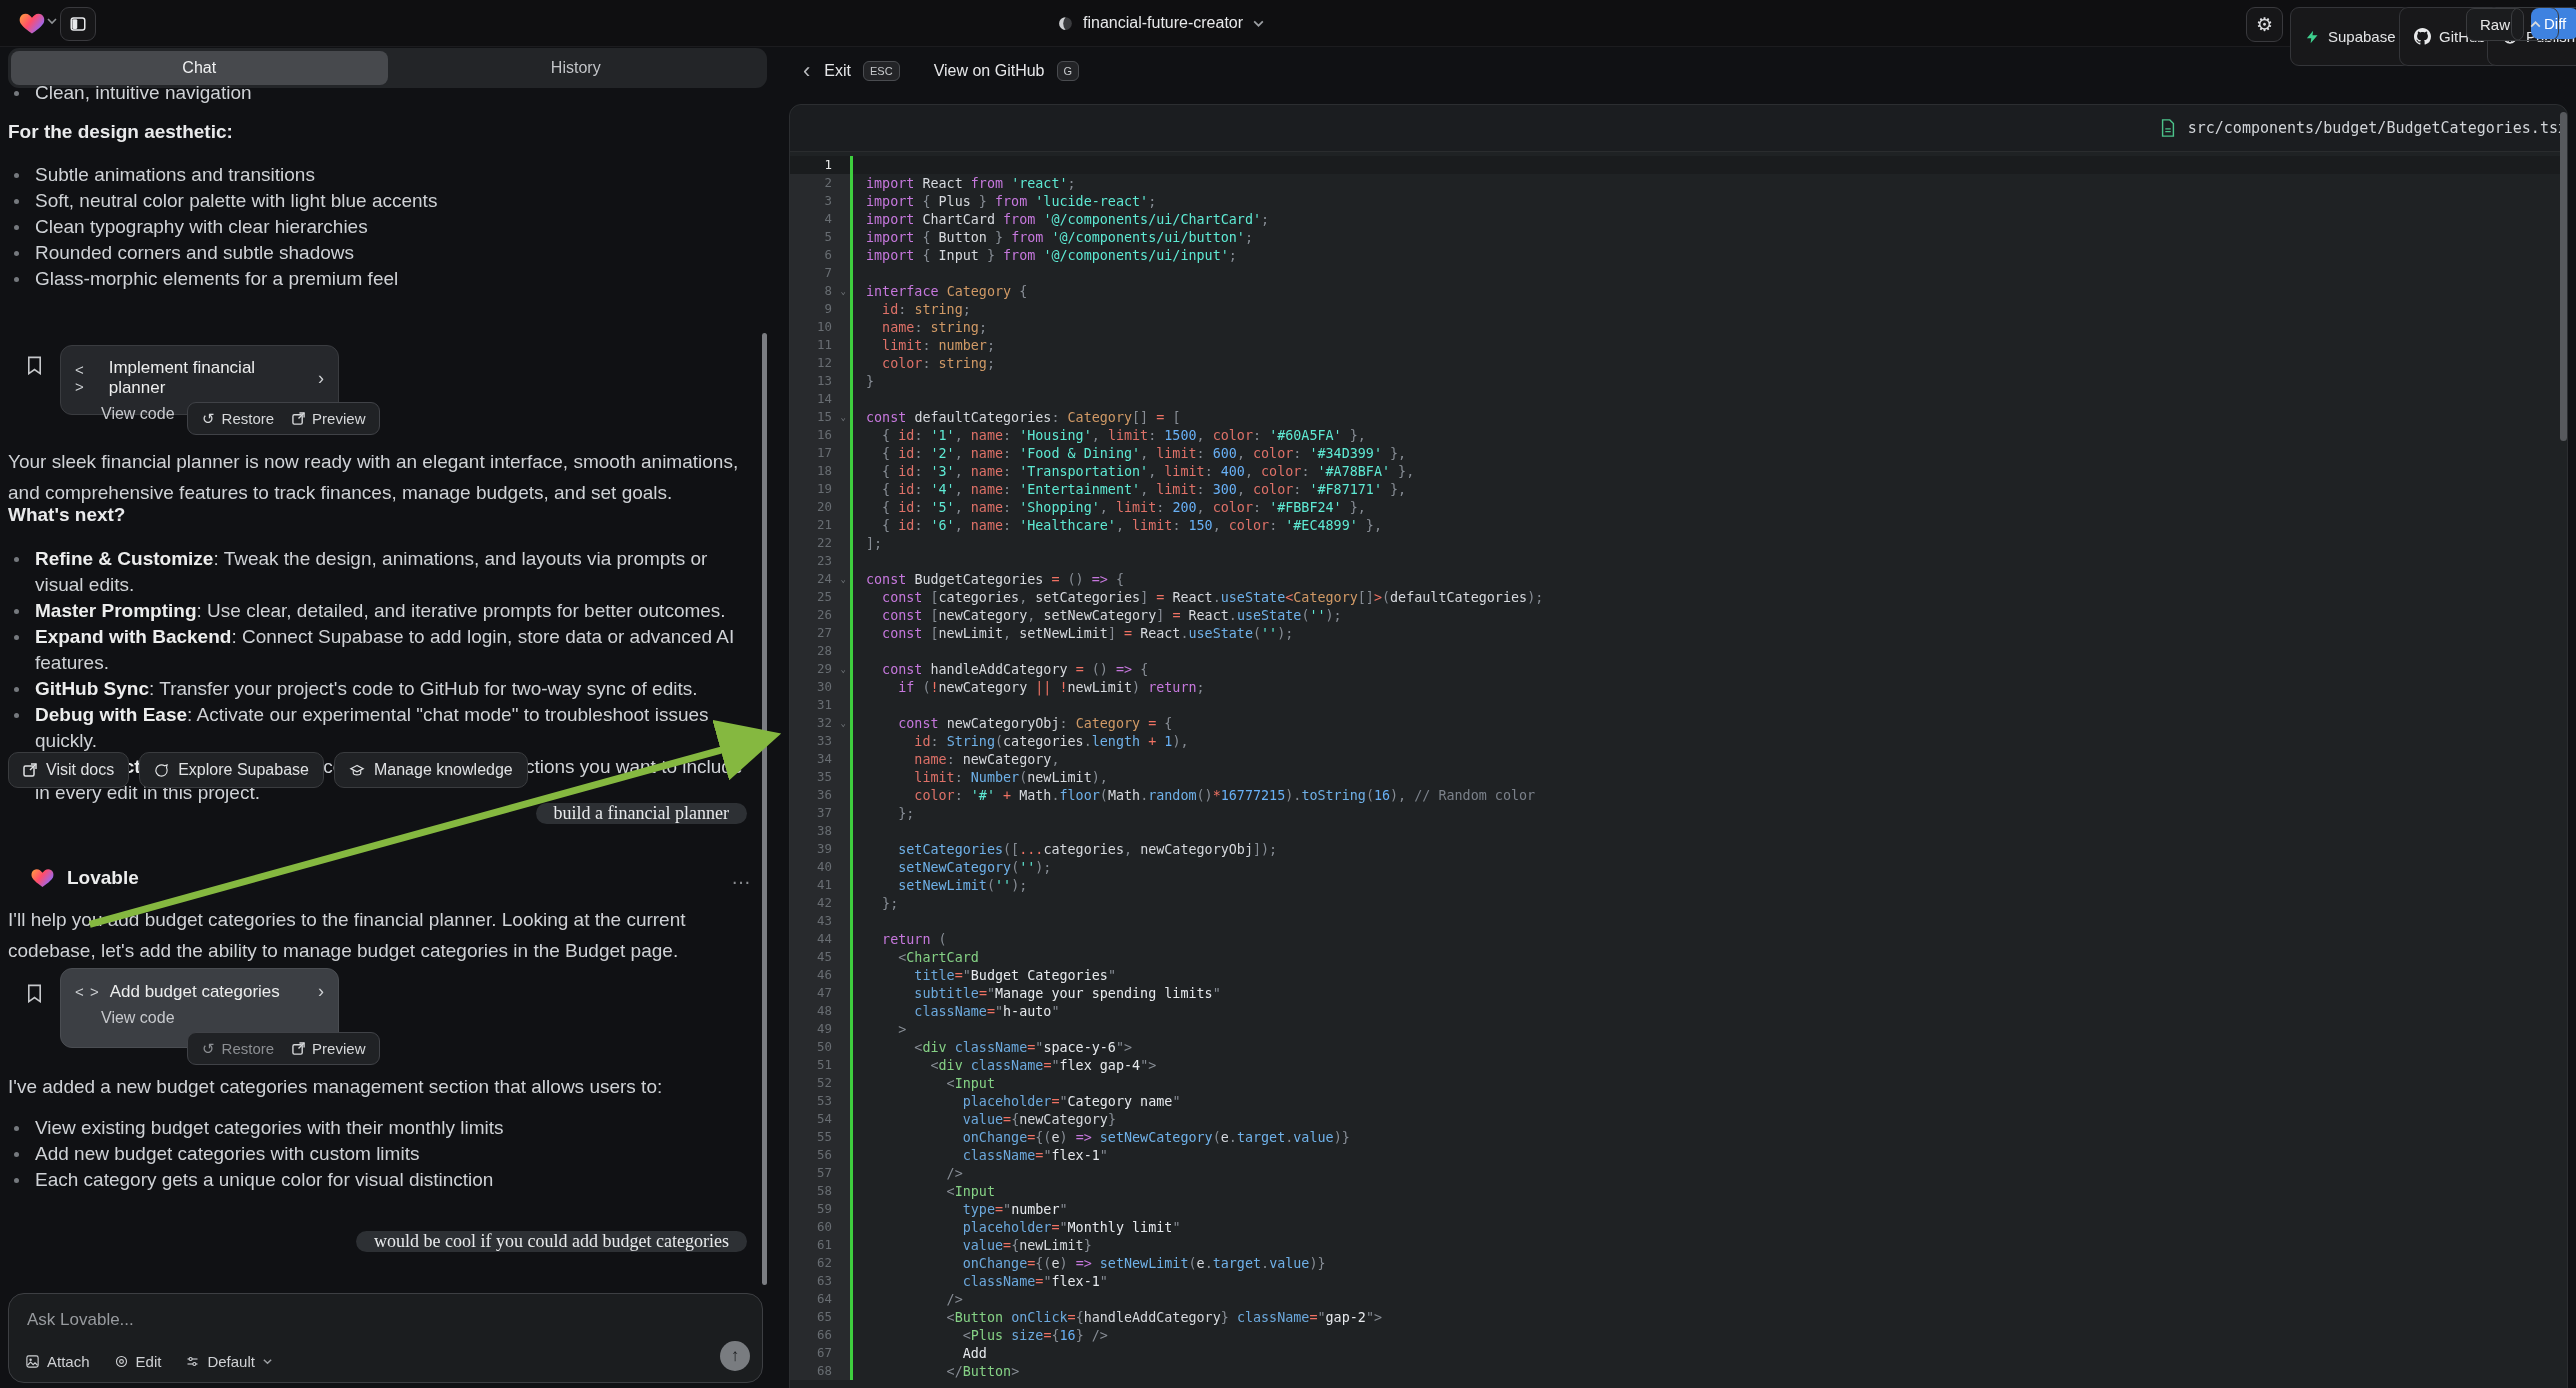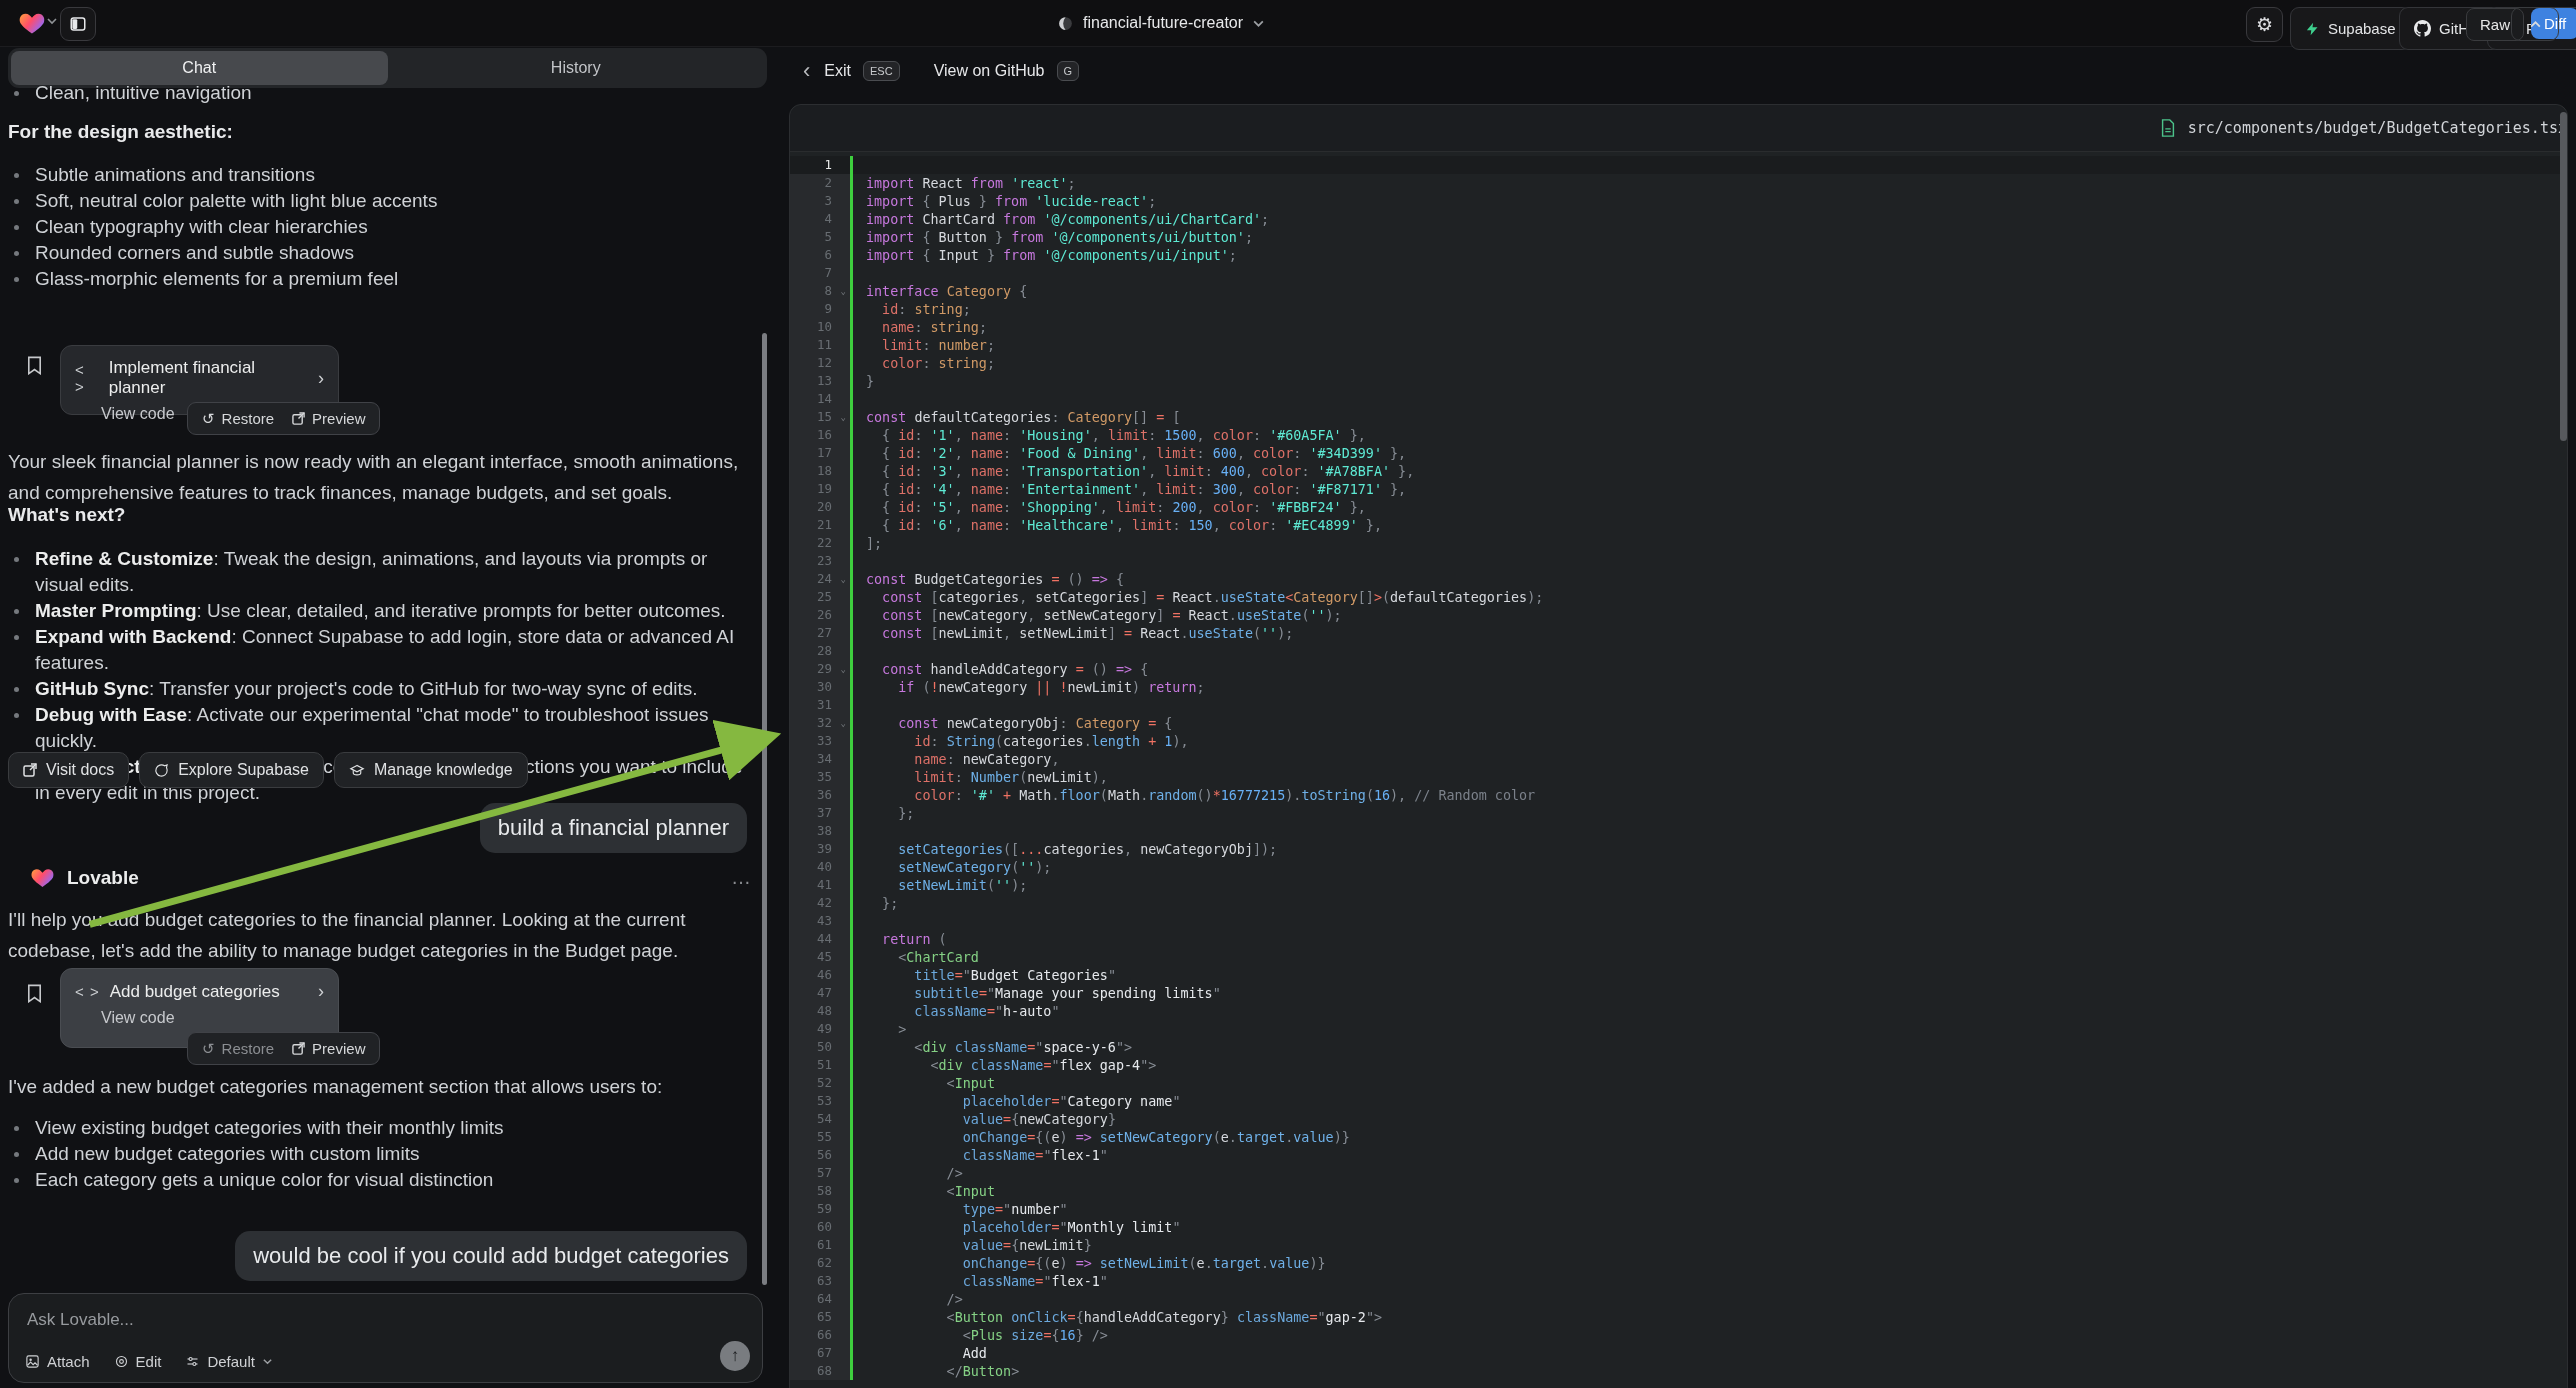--- a/index.html
+++ b/index.html
@@ -5,21 +5,21 @@
   html,body{margin:0;padding:0;background:#101114;width:2576px;height:1388px;overflow:hidden;
     font-family:"Liberation Sans","DejaVu Sans",sans-serif;color:#d7dade;}
   .abs{position:absolute;}
   
   #topbar{position:absolute;left:0;top:0;width:2576px;height:46px;background:#0f0f11;border-bottom:1px solid #1c1c1f;}
   .logo-heart{position:absolute;left:18px;top:9px;width:28px;height:28px;}
   .icon-btn{position:absolute;display:flex;align-items:center;justify-content:center;background:#161618;border:1px solid #39393d;border-radius:9px;cursor:pointer;}
   #panel-toggle{left:60px;top:7px;width:34px;height:32px;}
   #title-group{position:absolute;left:1057px;top:0;height:46px;display:flex;align-items:center;gap:9px;text-align:right;}
   #title-group .ttl{font-size:16px;color:#e8e9eb;}
-  .tb-btn{position:absolute;top:7px;height:33px;display:flex;align-items:center;gap:8px;padding:4px 14px;background:#18181a;border:1px solid #343539;border-radius:9px;font-size:15px;color:#e4e5e7;cursor:pointer;}
+  .tb-btn{position:absolute;top:7px;height:33px;display:flex;align-items:center;gap:8px;padding:12px 14px;background:#18181a;border:1px solid #343539;border-radius:9px;font-size:15px;color:#e4e5e7;cursor:pointer;}
   
   #chat{position:absolute;left:8px;top:0;width:759px;height:1388px;font-size:19px;color:#cfd2d6;}
   #tabbar{position:absolute;left:0;top:48px;width:759px;height:40px;background:#232528;border-radius:11px;display:flex;padding:3px;box-sizing:border-box;}
   .tab{flex:1;display:flex;align-items:center;justify-content:center;font-size:16px;color:#c2c4c8;border-radius:8px;cursor:pointer;}
   .tab.active{background:#47494d;color:#f1f2f3;}
   .para{position:absolute;left:0;width:745px;line-height:31px;}
   .heading{position:absolute;left:0;font-weight:bold;color:#e9eaec;}
   .list{position:absolute;left:0;width:745px;}
   .bullet{display:flex;line-height:26px;}
   .bullet::before{content:"";flex:0 0 5px;width:5px;height:5px;border-radius:50%;background:#75797e;margin:11px 16px 0 6px;}
@@ -29,21 +29,21 @@
   .mini-card .row1{display:flex;align-items:center;gap:10px;font-size:17px;color:#eceded;}
   .mini-card .chev{margin-left:auto;color:#cfd1d4;font-size:18px;}
   .mini-card .codeglyph{color:#cdd0d3;font-size:15px;letter-spacing:1px;}
   .mini-card .view{margin:7px 0 0 26px;font-size:16px;color:#c7c9cd;}
   .hover-bar{position:absolute;display:flex;align-items:center;gap:18px;background:#202225;border:1px solid #404247;border-radius:9px;height:31px;padding:0 14px;font-size:15px;color:#d6d8da;}
   .hover-bar .itm{display:flex;align-items:center;gap:7px;cursor:pointer;}
   .hover-bar .dim{color:#8b8e92;}
   .bm{position:absolute;left:18px;color:#c6c8cb;}
   .chip-row{position:absolute;left:0;display:flex;gap:10px;}
   .chip{display:flex;align-items:center;gap:9px;height:34px;padding:0 14px;background:#202225;border:1px solid #3a3c3f;border-radius:10px;font-size:16px;color:#e0e2e4;cursor:pointer;}
-  .bubble{position:absolute;right:20px;background:#2d3034;border-radius:15px;padding:12px 18px;font-size:22px;color:#e8eaec;white-space:nowrap;}
+  .bubble{position:absolute;right:20px;background:#2d3034;border-radius:15px;padding:0 18px;font-size:18px;color:#e8eaec;white-space:nowrap;font-family:Liberation Serif, serif;}
   #lovable-hdr{position:absolute;left:22px;top:865px;width:723px;display:flex;align-items:center;gap:12px;}
   #lovable-hdr .nm{font-size:19px;font-weight:bold;color:#eceded;}
   #lovable-hdr .more{margin-left:auto;color:#8a8d91;font-size:20px;letter-spacing:2px;cursor:pointer;}
   #askbox{position:absolute;left:0;top:1293px;width:755px;height:90px;background:#1b1d1f;border:1px solid #3d3f43;border-radius:16px;box-sizing:border-box;}
   #askbox .ph{position:absolute;left:18px;top:16px;font-size:17px;color:#979a9e;}
   #askbox .tools{position:absolute;left:16px;bottom:12px;display:flex;align-items:center;gap:24px;font-size:15px;color:#cfd1d4;}
   #askbox .tool{display:flex;align-items:center;gap:7px;cursor:pointer;margin-top:8px;}
   #send-btn{position:absolute;right:12px;bottom:11px;width:30px;height:30px;border-radius:50%;background:#797c80;color:#1b1c1e;display:flex;align-items:center;justify-content:center;font-size:17px;font-weight:bold;cursor:pointer;}
   #chat-scroll{position:absolute;left:754px;top:333px;width:5px;height:952px;border-radius:3px;background:#8e9195;opacity:.85;cursor:pointer;}
   

